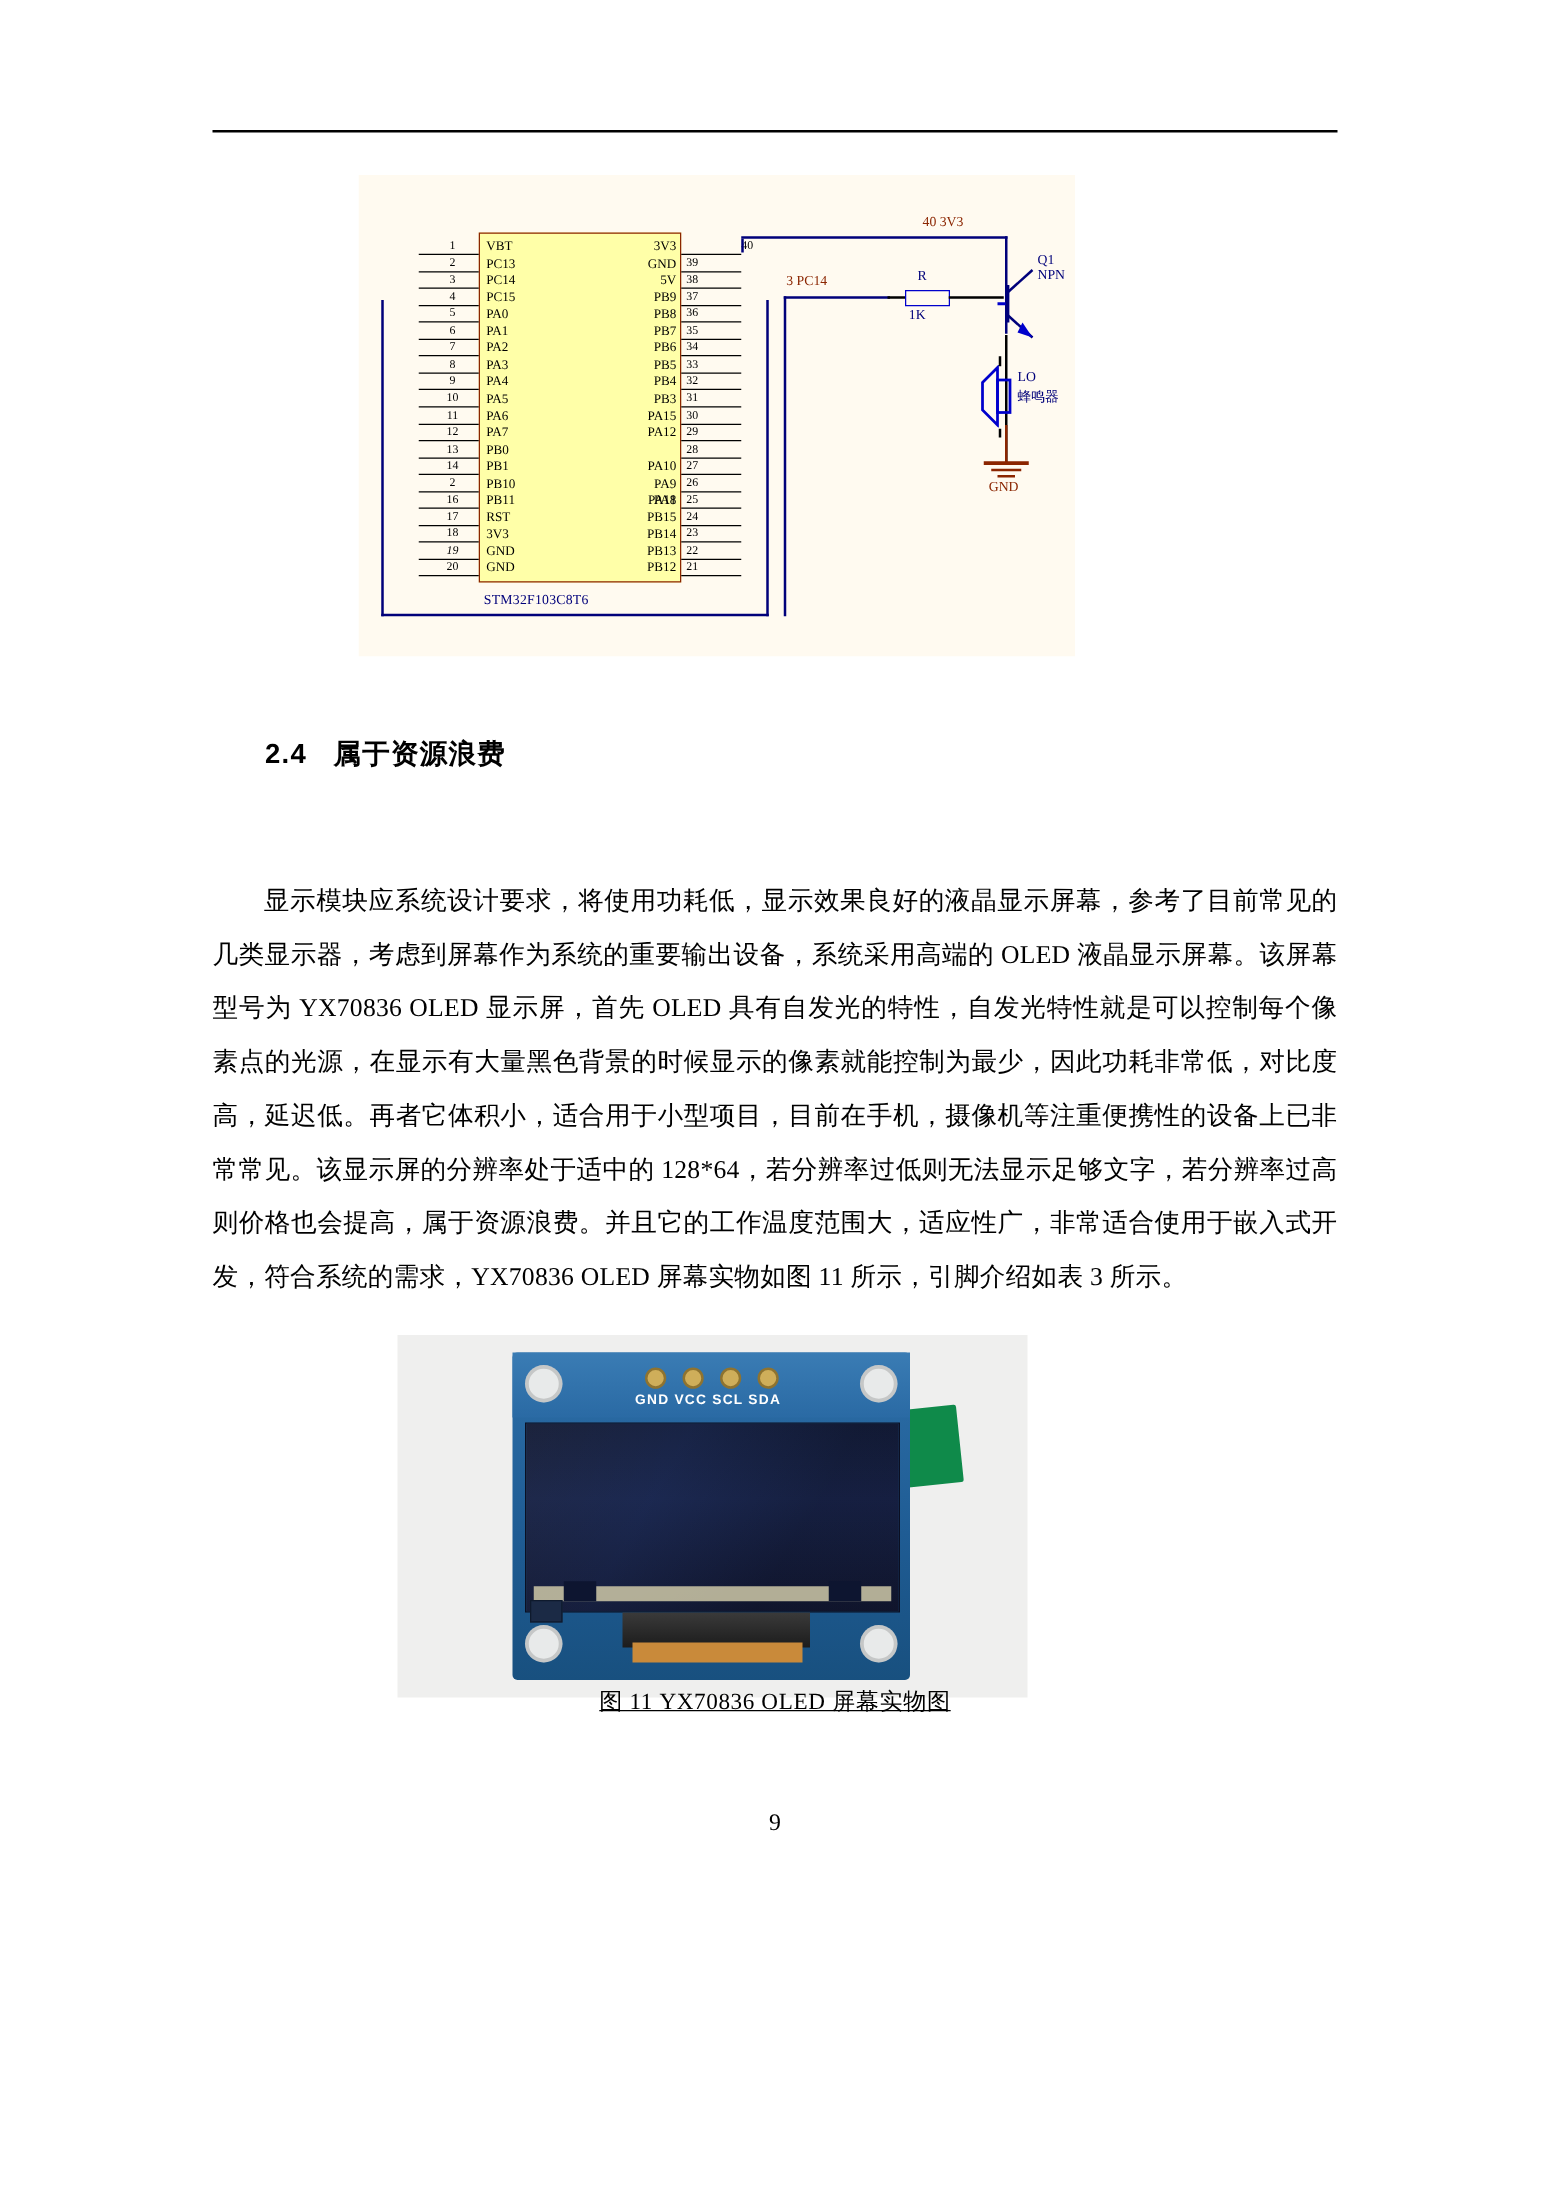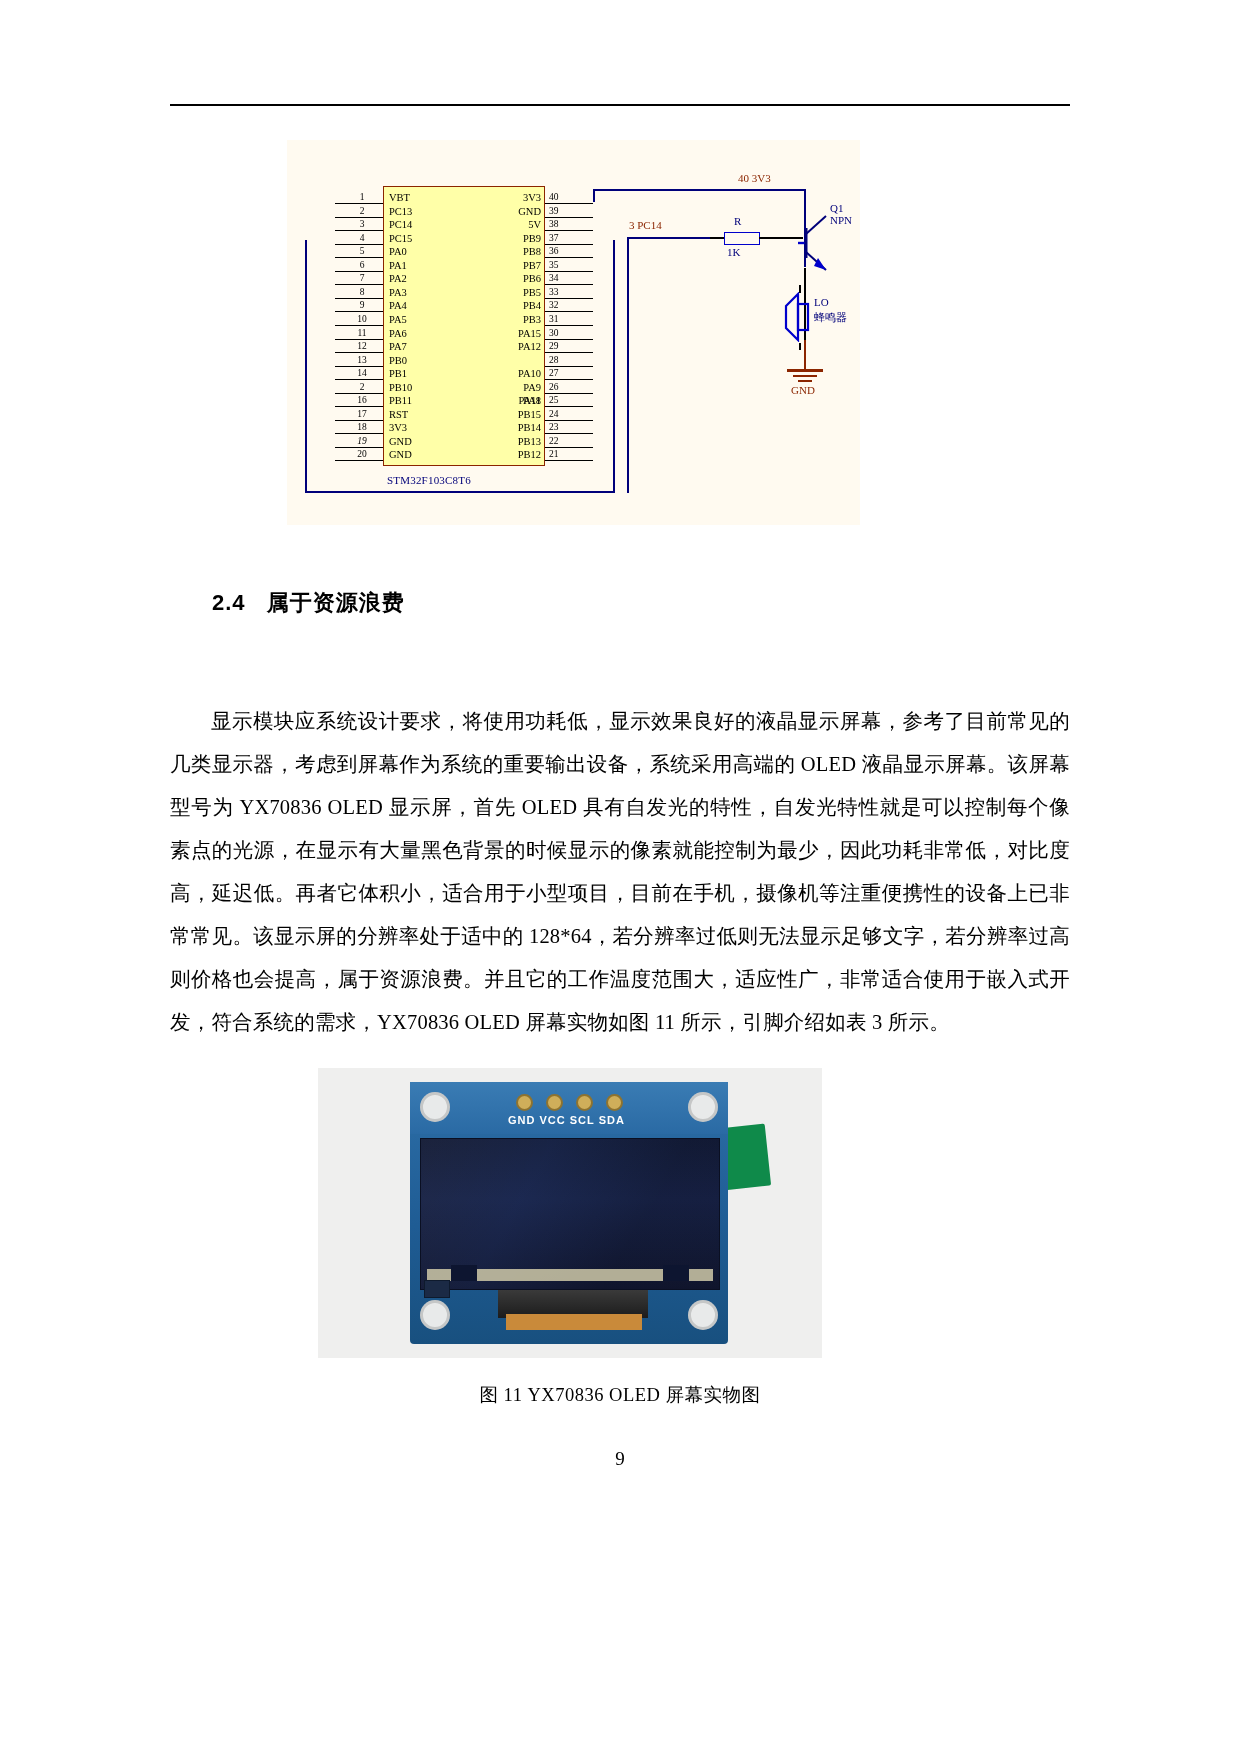--- a/index.html
+++ b/index.html
@@ -227,21 +227,21 @@
           <div class="pin-name-l" style="top: 282.35px;">3V3</div>
           <div class="lead-l" style="top: 306.9px;"></div>
           <div class="pin-num-l" style="top: 295.9px; font-style: italic;">19</div>
           <div class="pin-name-l" style="top: 295.9px;">GND</div>
           <div class="lead-l" style="top: 320.45px;"></div>
           <div class="pin-num-l" style="top: 309.45px;">20</div>
           <div class="pin-name-l" style="top: 309.45px;">GND</div>
         </div>
       <div id="pins-right">
           <div class="lead-r" style="top: 63px;"></div>
-          <div class="pin-num-r" style="top: 52px;">40</div>
+          <div class="pin-num-r" style="top: 52px; margin-left: 44px;">40</div>
           <div class="pin-name-r" style="top: 52px;">3V3</div>
           <div class="lead-r" style="top: 76.55px;"></div>
           <div class="pin-num-r" style="top: 65.55px;">39</div>
           <div class="pin-name-r" style="top: 65.55px;">GND</div>
           <div class="lead-r" style="top: 90.1px;"></div>
           <div class="pin-num-r" style="top: 79.1px;">38</div>
           <div class="pin-name-r" style="top: 79.1px;">5V</div>
           <div class="lead-r" style="top: 103.65px;"></div>
           <div class="pin-num-r" style="top: 92.65px;">37</div>
           <div class="pin-name-r" style="top: 92.65px;">PB9</div>
@@ -372,17 +372,17 @@
         <div class="glass-notch" style="left:30px; bottom:8px;"></div>
         <div class="glass-notch" style="right:30px; bottom:8px;"></div>
       </div>
 
       <div class="chip-mini"></div>
       <div class="flex"></div>
       <div class="flex2"></div>
     </div>
   </div>
 
-  <div class="caption" style="top:1382px;">图 11 YX70836 OLED 屏幕实物图</div>
+  <div class="caption" style="top:1348px;text-decoration:underline;">图 11 YX70836 OLED 屏幕实物图</div>
 
   <div class="page-number" style="top:1448px;">9</div>
 
 </div>
 
 </body></html>

